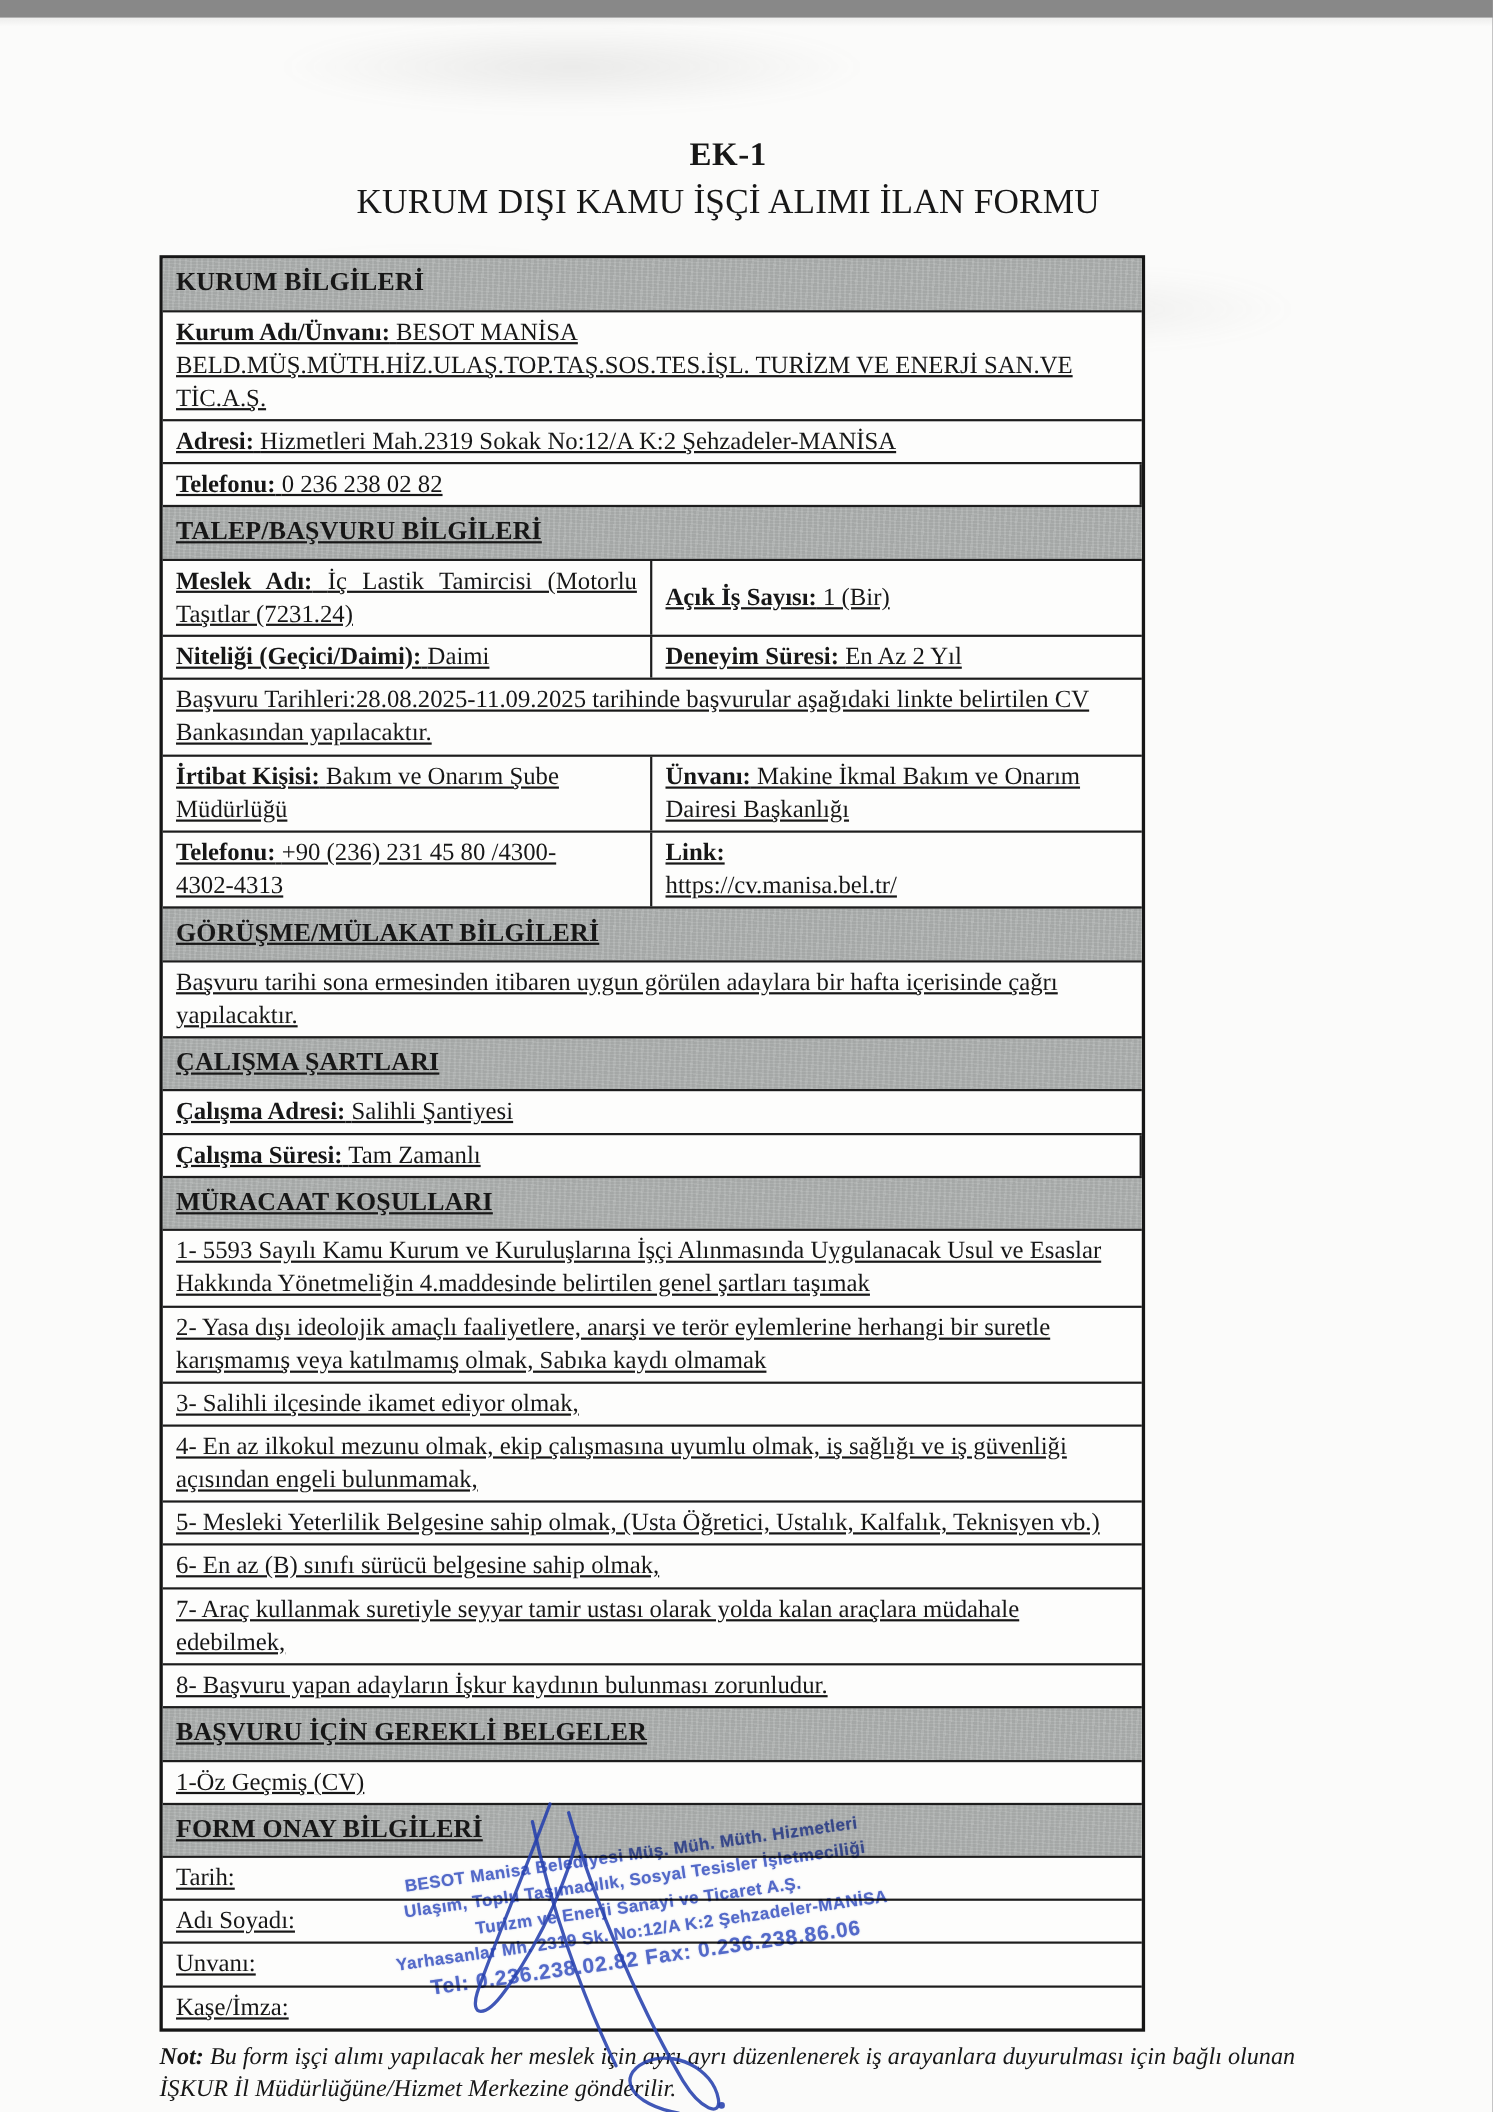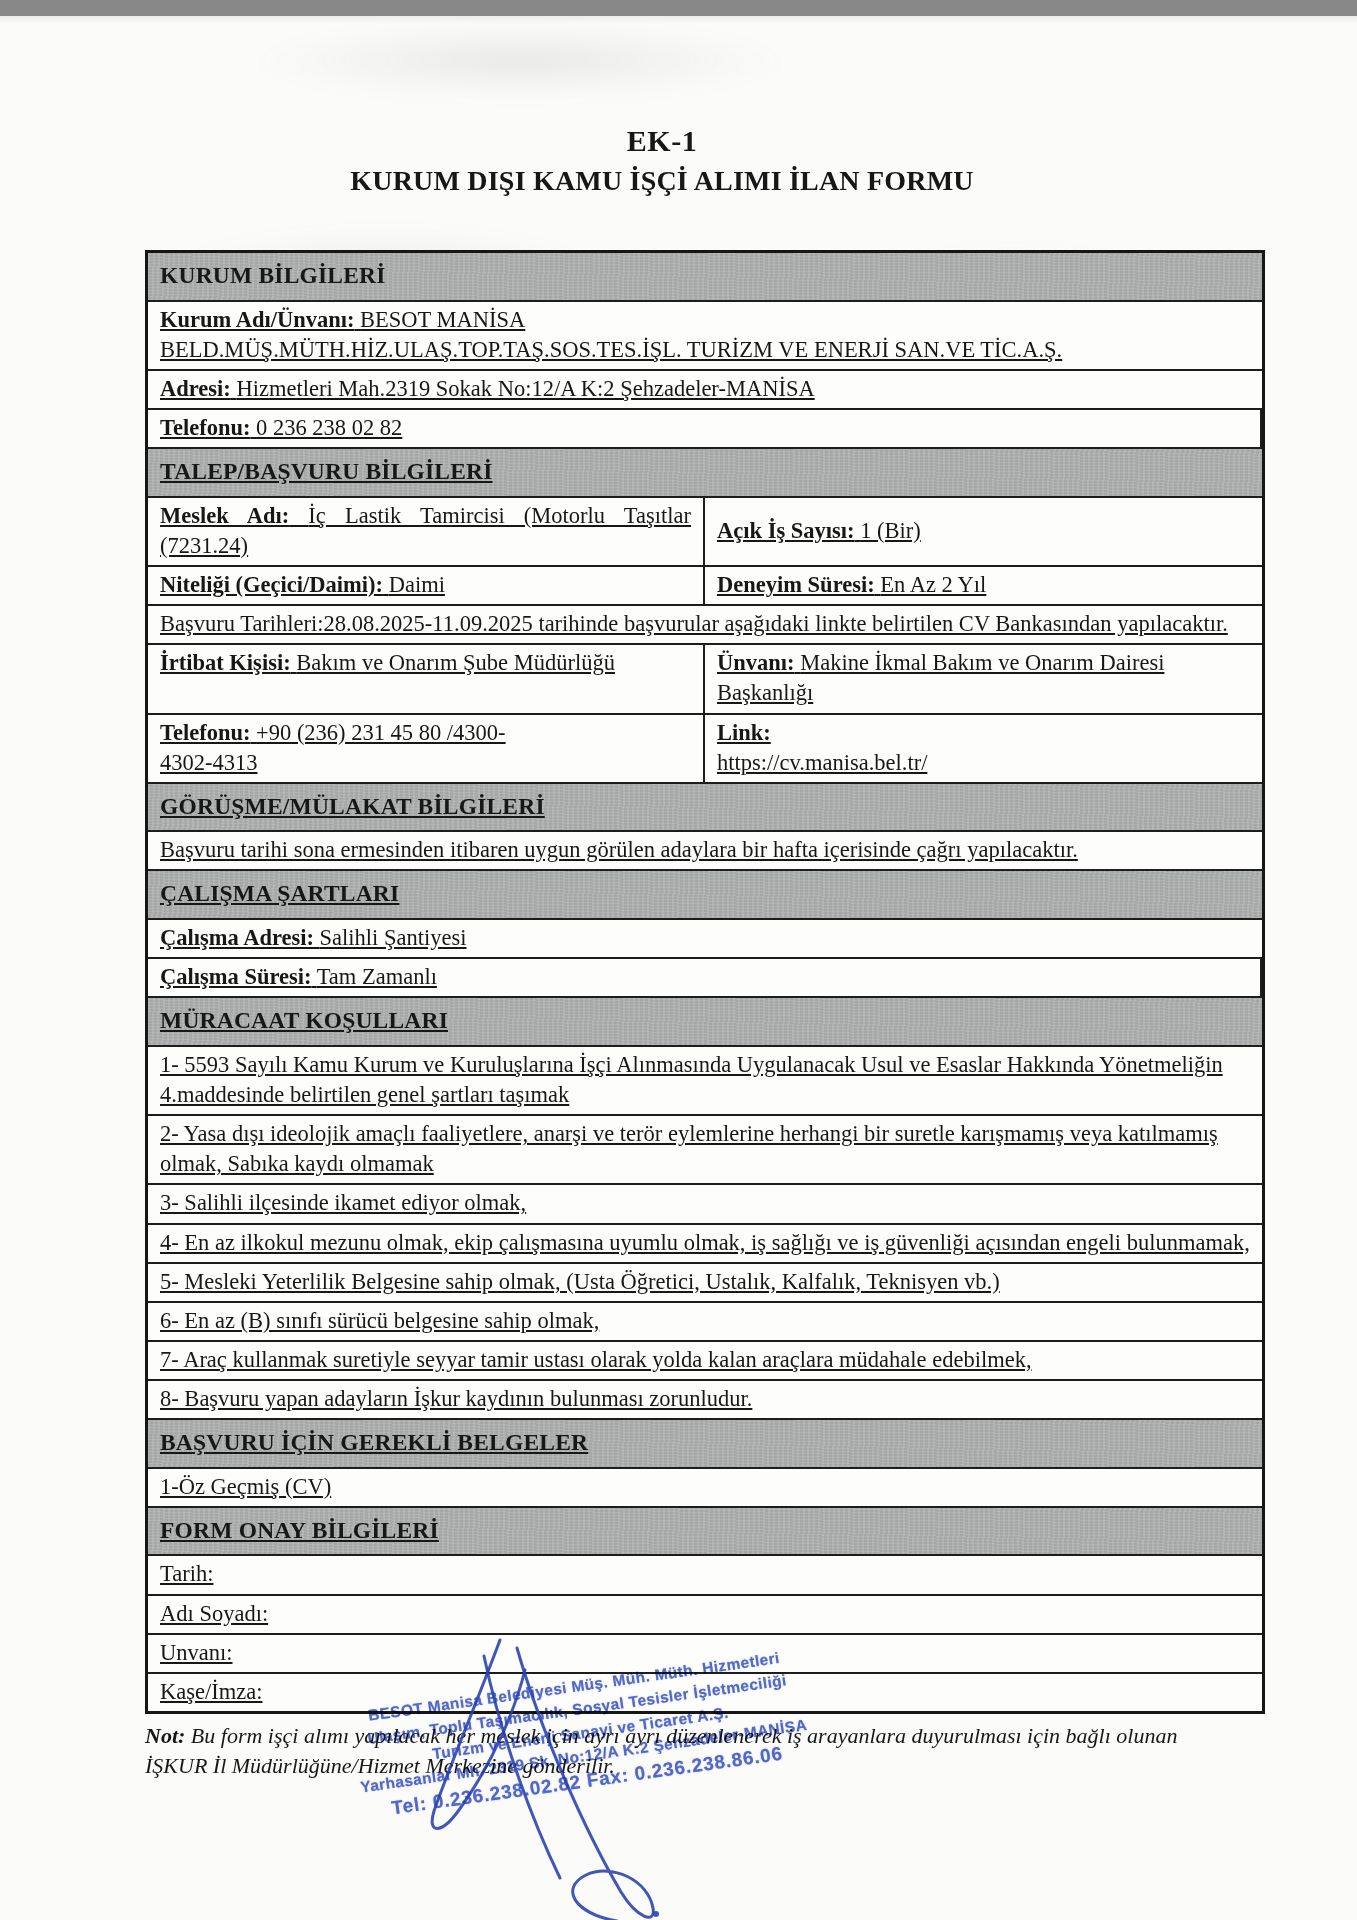--- a/index.html
+++ b/index.html
@@ -13,23 +13,23 @@
   .smudge{position:absolute;border-radius:50%;filter:blur(7px);pointer-events:none;}
   .smudge.s1{left:250px;top:6px;width:540px;height:78px;
     background:radial-gradient(ellipse at center,rgba(110,110,110,.12),rgba(110,110,110,0) 70%);}
   .smudge.s2{left:170px;top:210px;width:430px;height:90px;
     background:radial-gradient(ellipse at center,rgba(120,120,120,.10),rgba(120,120,120,0) 70%);}
   .smudge.s3{left:850px;top:230px;width:330px;height:70px;
     background:radial-gradient(ellipse at center,rgba(120,120,120,.08),rgba(120,120,120,0) 70%);}
 
   .title-block{position:absolute;left:145px;top:108px;width:1034px;text-align:center;}
   .annex{font-size:30px;font-weight:bold;letter-spacing:.5px;line-height:1.15;}
-  .form-title{font-size:28px;font-weight:bold;letter-spacing:.2px;line-height:1.25;margin-top:4px;}
-
-  .doc-flow{position:absolute;left:145px;top:234px;width:1120px;}
+  .form-title{font-size:32px;font-weight:normal;letter-spacing:.2px;line-height:1.25;margin-top:4px;}
+
+  .doc-flow{position:absolute;left:145px;top:216px;width:896px;}
   .form-table{
     width:100%;border:3px solid #161616;box-sizing:border-box;background:#fdfdfc;
   }
   .form-table > div + div{border-top:2px solid #1d1d1d;text-decoration:underline;}
   .sec{
     background-color:#b0b3b2;
     background-image:
       repeating-linear-gradient(92deg, rgba(255,255,255,.05) 0 2px, rgba(0,0,0,.035) 2px 5px),
       repeating-linear-gradient(2deg, rgba(255,255,255,.04) 0 1px, rgba(0,0,0,.03) 1px 3px);
     font-weight:bold;font-size:23.5px;line-height:1.3;

